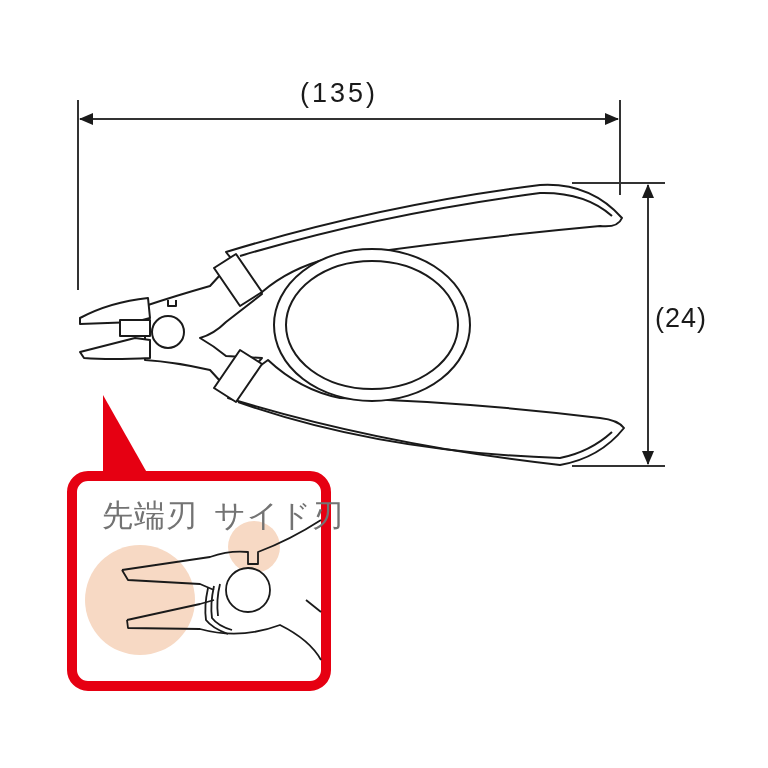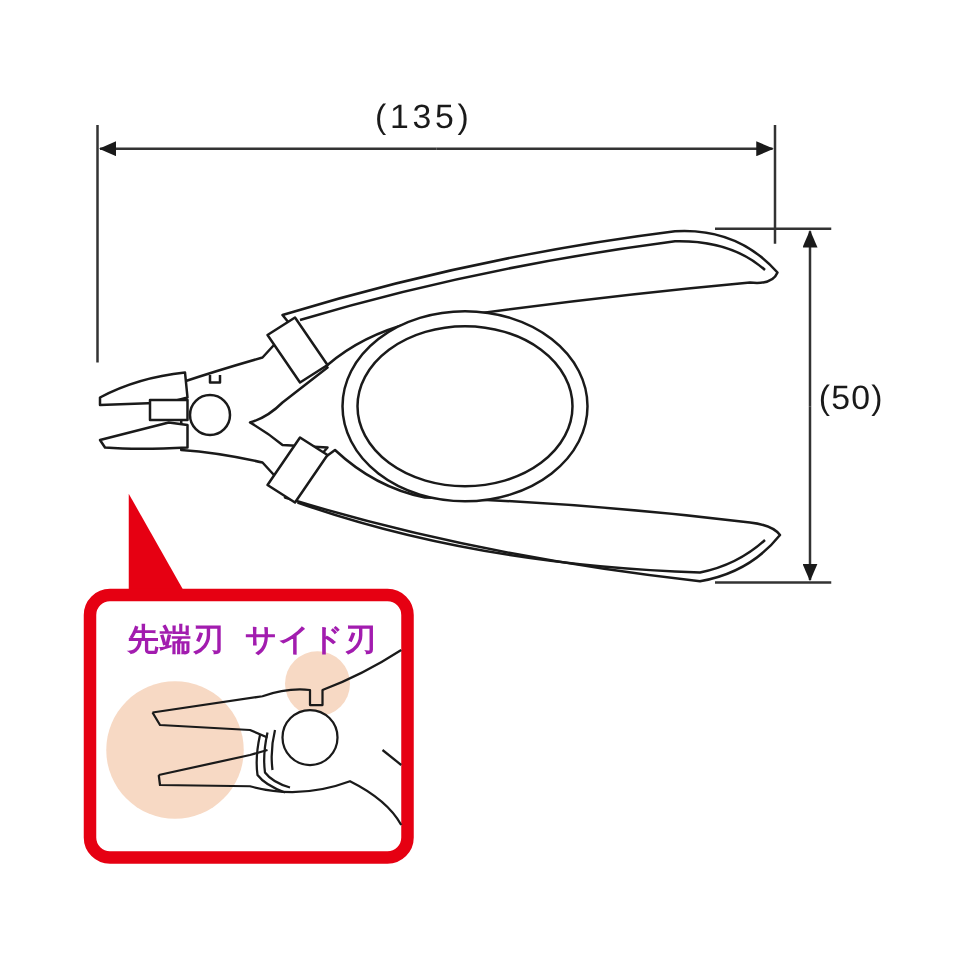--- a/index.html
+++ b/index.html
@@ -3,22 +3,22 @@
   <meta charset="utf-8">
   <style>
     html, body { margin: 0; padding: 0; background: #ffffff; }
     body { width: 768px; height: 768px; position: relative; overflow: hidden;
            font-family: "Liberation Sans", "DejaVu Sans", sans-serif; }
     #stage { position: absolute; left: 0; top: 0; width: 632px; height: 768px; }
     .dim-label { position: absolute; color: #1a1a1a; font-size: 27px; letter-spacing: 3px;
                  font-family: "Liberation Sans", "DejaVu Sans", sans-serif; }
     #label-width { left: 300px; top: 78px; }
     #label-height { left: 655px; top: 303px; letter-spacing: 1px; }
-    #callout-title { position: absolute; left: 102px; top: 495px; color: #a21caf;
-                     font-size: 25px; font-weight: bold; white-space: nowrap;
+    #callout-title { position: absolute; left: 102px; top: 495px; color: #737373;
+                     font-size: 31px; font-weight: normal; white-space: nowrap;
                      font-family: "DejaVu Sans", "Liberation Sans", sans-serif; letter-spacing: 1px; }
     #callout-title span.gap { display: inline-block; width: 16px; }
   </style>
 </head>
 <body>
 
 <div id="stage">
   <svg width="768" height="768" viewBox="0 0 768 768" xmlns="http://www.w3.org/2000/svg">
     <defs>
       <marker id="arrow" markerWidth="14" markerHeight="12" refX="13" refY="6" orient="auto" markerUnits="userSpaceOnUse">
@@ -78,17 +78,17 @@
         <path d="M208,588 Q204,606 206,620 Q212,628 228,634"></path>
         <path d="M214,586 Q210,604 212,618 Q218,626 232,630"></path>
         <path d="M220,584 Q216,600 218,616"></path>
         <path d="M306,600 L321,612"></path>
         <circle cx="248" cy="590" r="22" fill="#fff"></circle>
       </g>
     </g>
   </svg>
 
   <div id="label-width" class="dim-label">(135)</div>
-  <div id="label-height" class="dim-label">(50)</div>
+  <div id="label-height" class="dim-label">(24)</div>
   <div id="callout-title">
     <span>先端刃</span><span class="gap"></span><span>サイド刃</span>
   </div>
 </div>
 
 </body></html>

